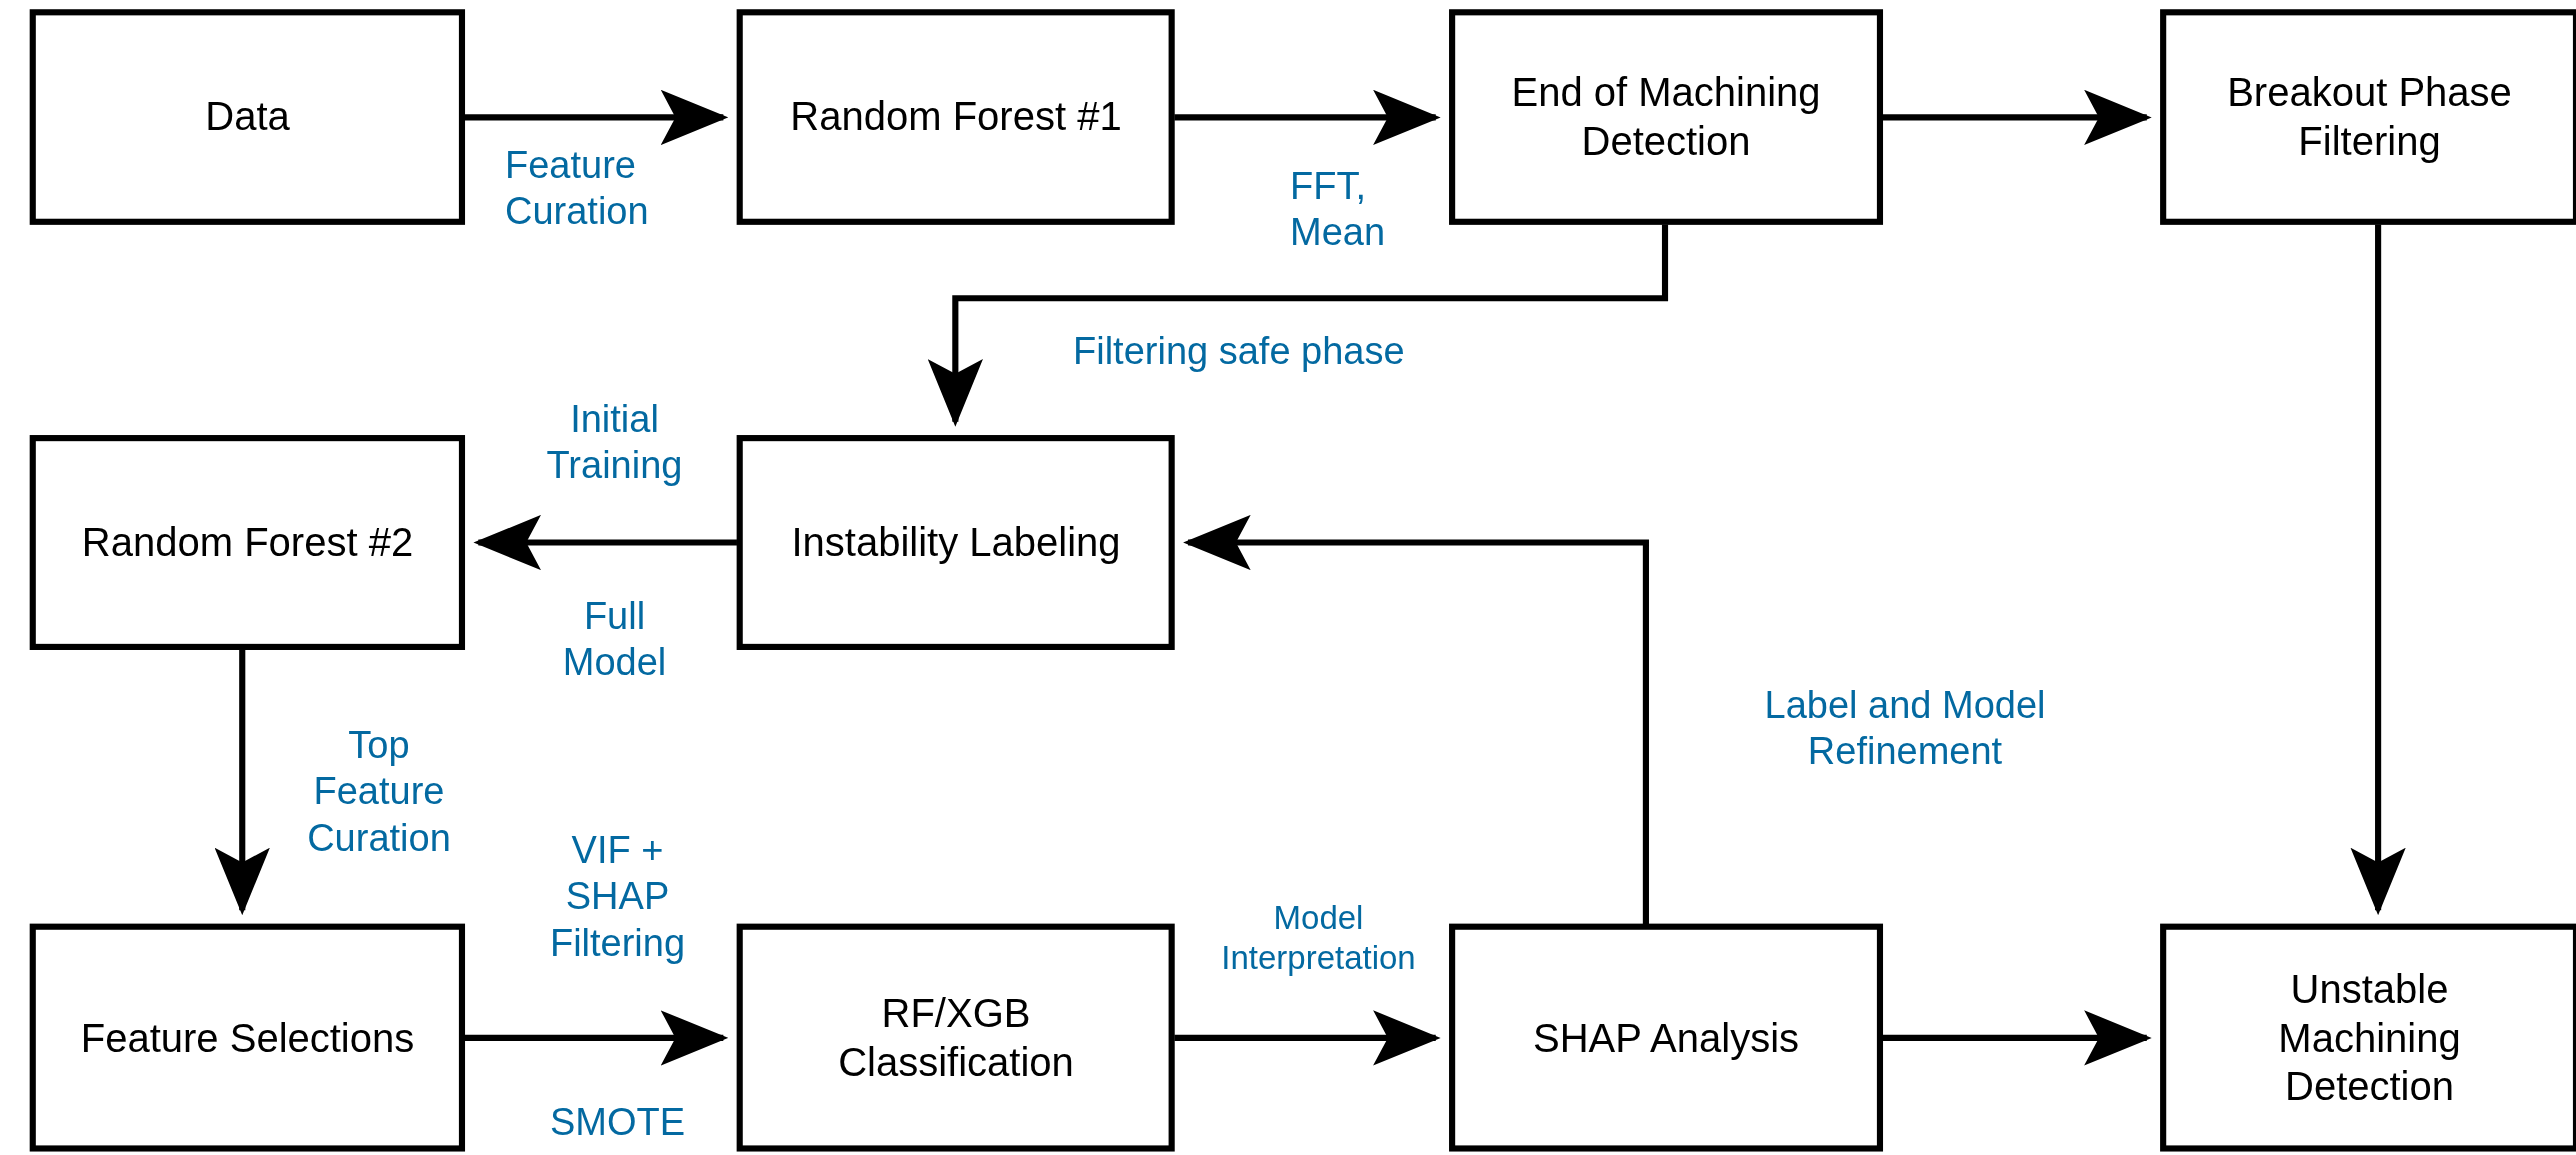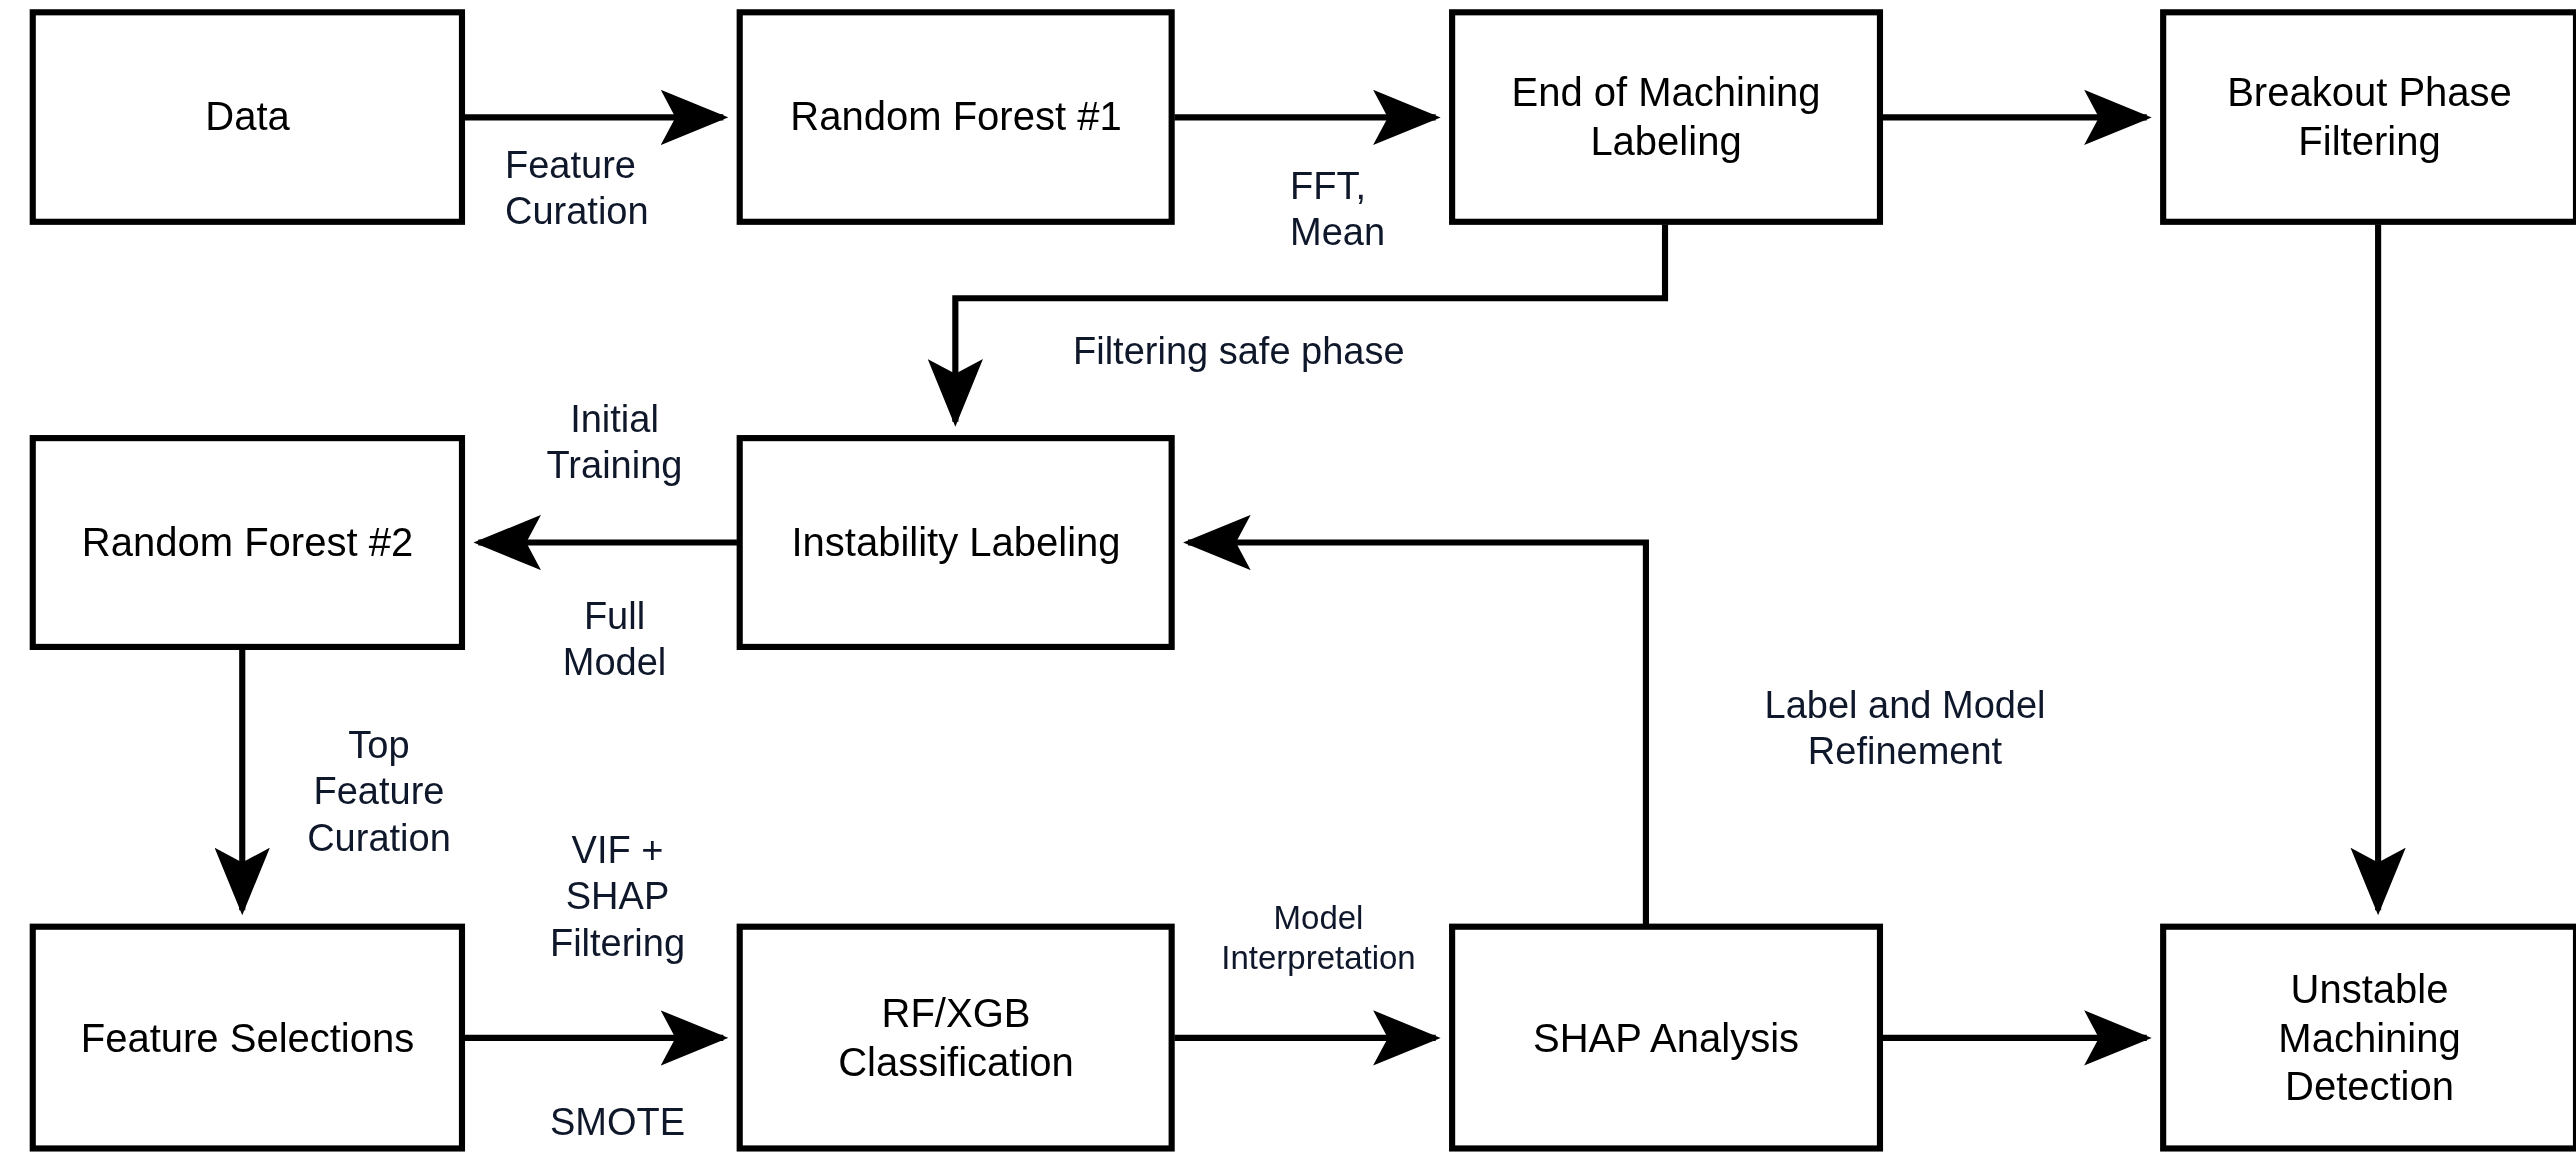--- a/index.html
+++ b/index.html
@@ -39,21 +39,21 @@
     text-align: center;
     color: #000000;
     font-size: 40px;
     line-height: 1.22;
     font-family: "Liberation Sans", sans-serif;
     white-space: pre-line;
     pointer-events: none;
   }
   .edge-label {
     position: absolute;
-    color: #0f172a;
+    color: #0369a1;
     font-size: 38px;
     line-height: 1.22;
     text-align: center;
     font-family: "Liberation Sans", sans-serif;
     white-space: pre-line;
   }
   .edge-label.left { text-align: left; }
 </style>
 </head>
 <body>
@@ -101,21 +101,21 @@
     <rect class="node-rect" x="1084" y="1358" width="633" height="325"></rect>
     <rect class="node-rect" x="2128" y="1358" width="627" height="325"></rect>
     <rect class="node-rect" x="3170" y="1358" width="605" height="325"></rect>
   </svg>
 
   <div class="node-label" style="left:33px;  top:12.3px;   width:429px; height:209px;text-align:right;">Data</div>
 
   <div class="node-label" style="left:740px;top:12.3px;   width:432px; height:209px;">Random Forest #1</div>
 
   <div class="node-label" style="left:1452px;top:12.3px;   width:428px; height:209px;">End of Machining
-Labeling</div>
+Detection</div>
 
   <div class="node-label" style="left:2163px;top:12.3px;   width:413px; height:209px;">Breakout Phase
 Filtering</div>
 
   <div class="node-label" style="left:33px;  top:438px;  width:429px; height:209px;">Random Forest #2</div>
 
   <div class="node-label" style="left:33px;  top:927px; width:429px; height:222px;">Feature Selections</div>
 
   <div class="node-label" style="left:740px;top:438px;  width:432px; height:209px;">Instability Labeling</div>
 

